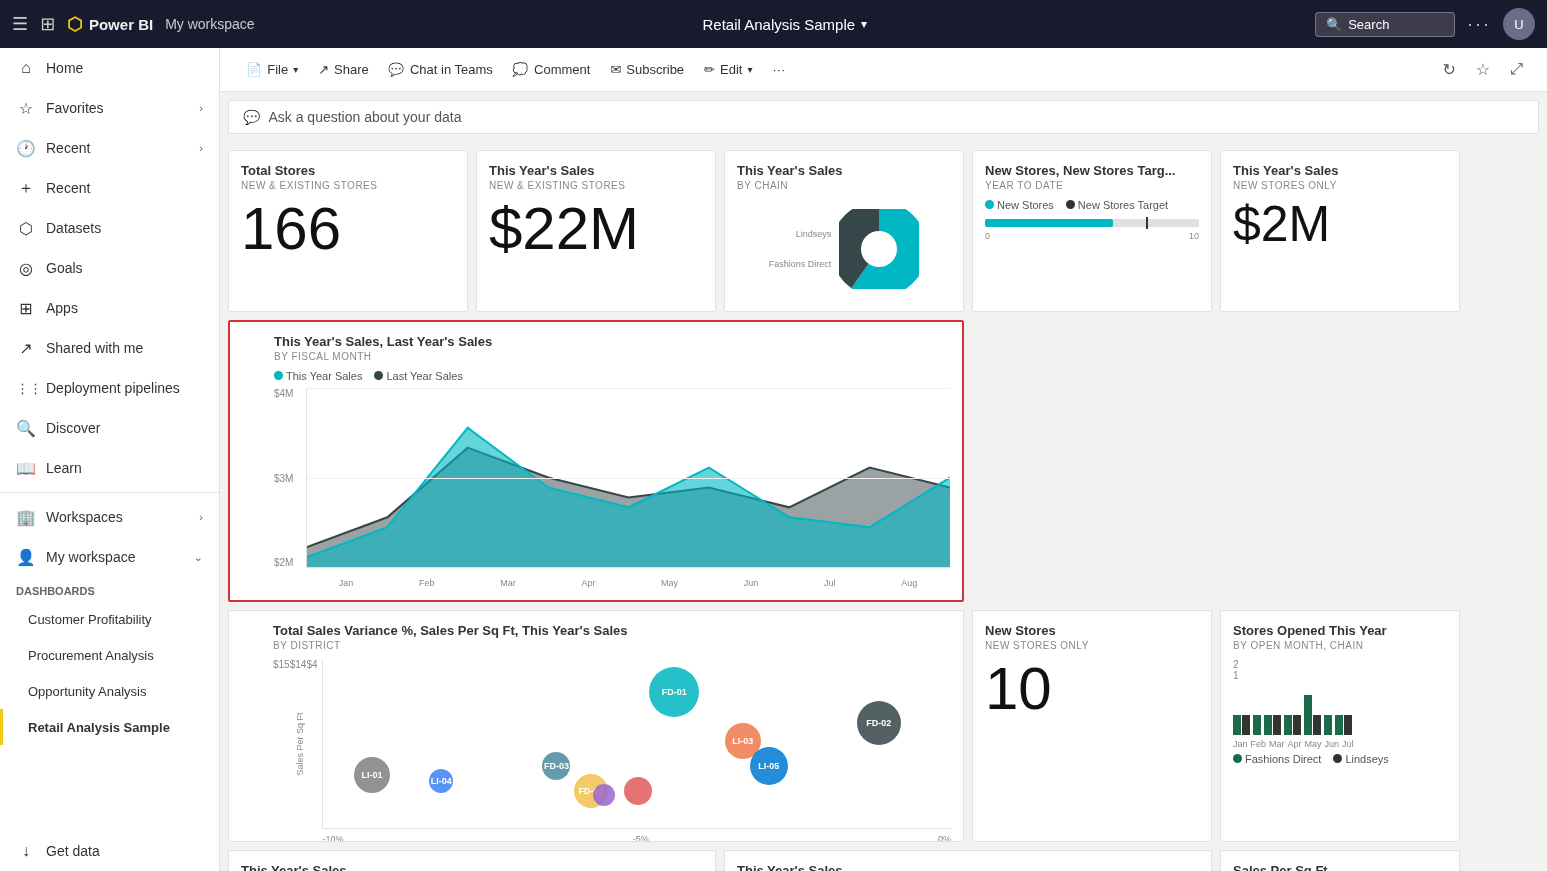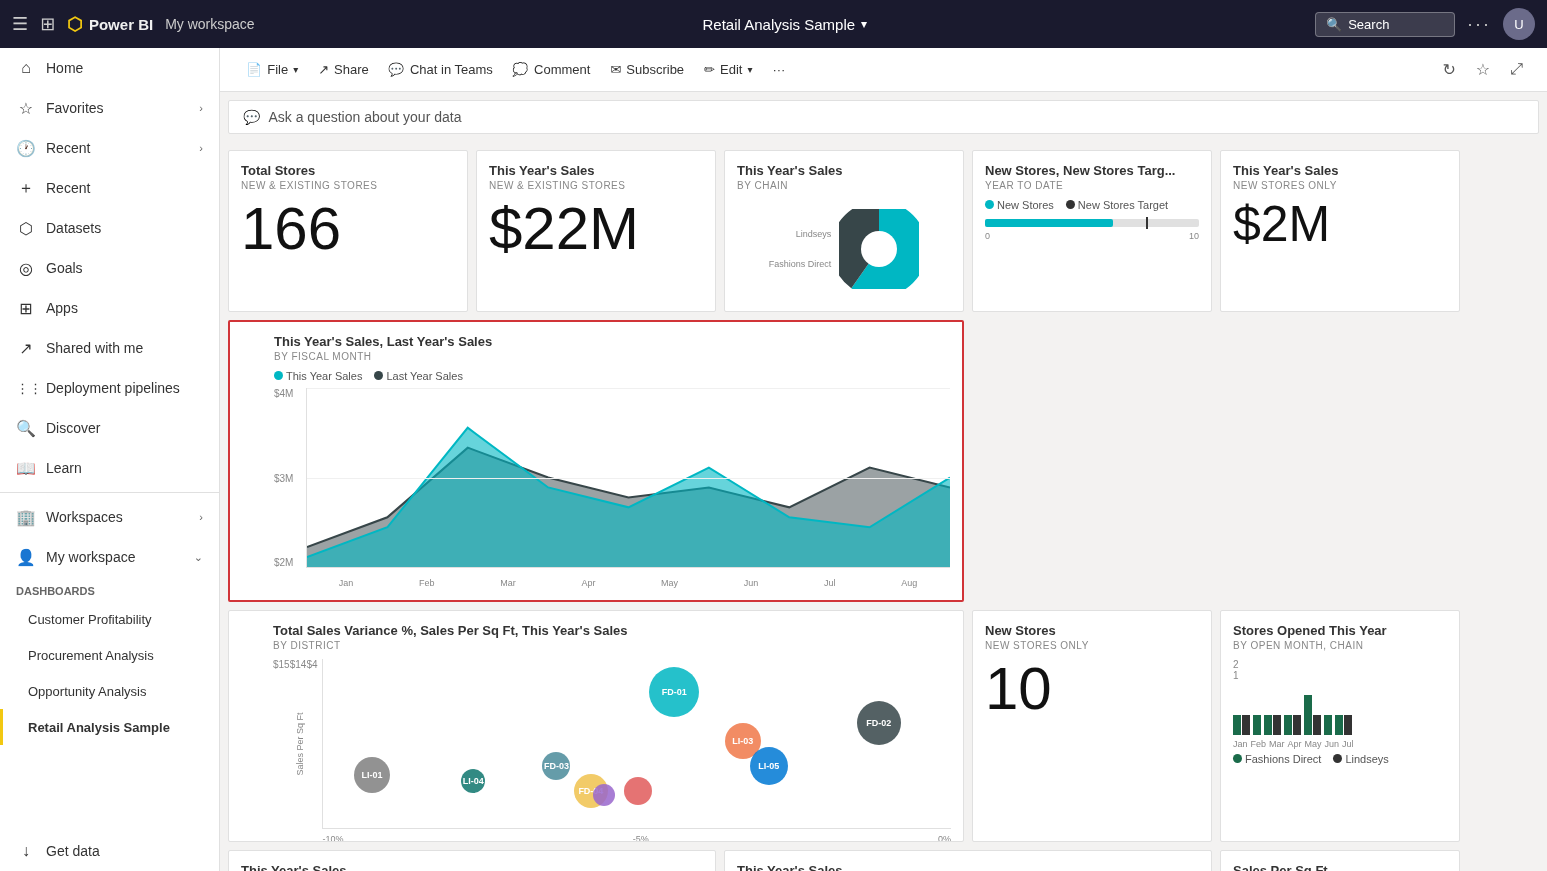--- a/index.html
+++ b/index.html
@@ -413,21 +413,21 @@
           <span>$4</span>
         </div>
         <div style="flex:1; position:relative; border-left:1px solid #e0e0e0; border-bottom:1px solid #e0e0e0; overflow:visible;">
           <div style="position:absolute; writing-mode:vertical-rl; transform:rotate(180deg); font-size:9px; color:#888; left:-28px; top:50%; transform:translateY(-50%) rotate(180deg);">Sales Per Sq Ft</div>
 
           <div class="bubble" style="width:50px;height:50px;background:#00b7c3;left:52%;top:5%;">FD-01</div>
           <div class="bubble" style="width:44px;height:44px;background:#374649;left:85%;top:25%;">FD-02</div>
           <div class="bubble" style="width:36px;height:36px;background:#f07849;left:64%;top:38%;">LI-03</div>
           <div class="bubble" style="width:28px;height:28px;background:#4b8b9b;left:35%;top:55%;">FD-03</div>
           <div class="bubble" style="width:36px;height:36px;background:#7f7f7f;left:5%;top:58%;">LI-01</div>
-          <div class="bubble" style="width:24px;height:24px;background:#0f766e;left:17%;top:65%;margin-left:32px;">LI-04</div>
+          <div class="bubble" style="width:24px;height:24px;background:#3b82f6;left:17%;top:65%;">LI-04</div>
           <div class="bubble" style="width:34px;height:34px;background:#f0c24e;left:40%;top:68%;">FD-04</div>
           <div class="bubble" style="width:28px;height:28px;background:#e05a5a;left:48%;top:70%;"></div>
           <div class="bubble" style="width:22px;height:22px;background:#9966cc;left:43%;top:74%;"></div>
           <div class="bubble" style="width:38px;height:38px;background:#0078d4;left:68%;top:52%;">LI-05</div>
 
           <div style="position:absolute; bottom:-16px; left:0; right:0; display:flex; justify-content:space-between; font-size:9px; color:#888;">
             <span>-10%</span>
             <span>-5%</span>
             <span>0%</span>
           </div>

